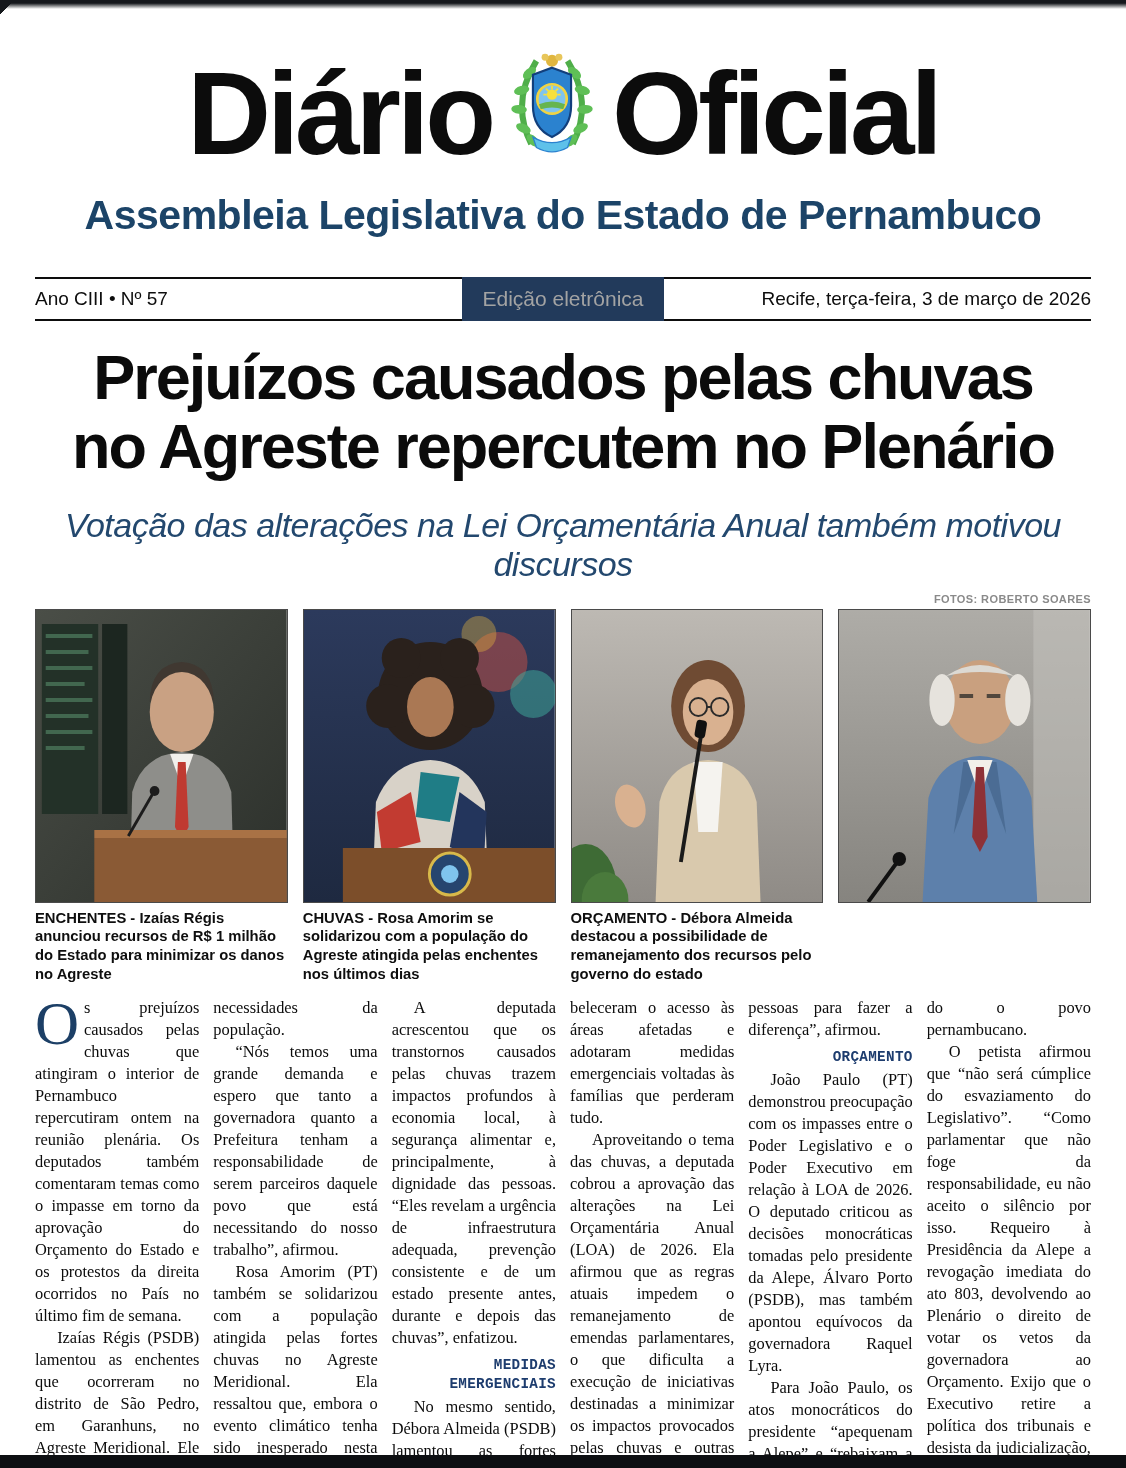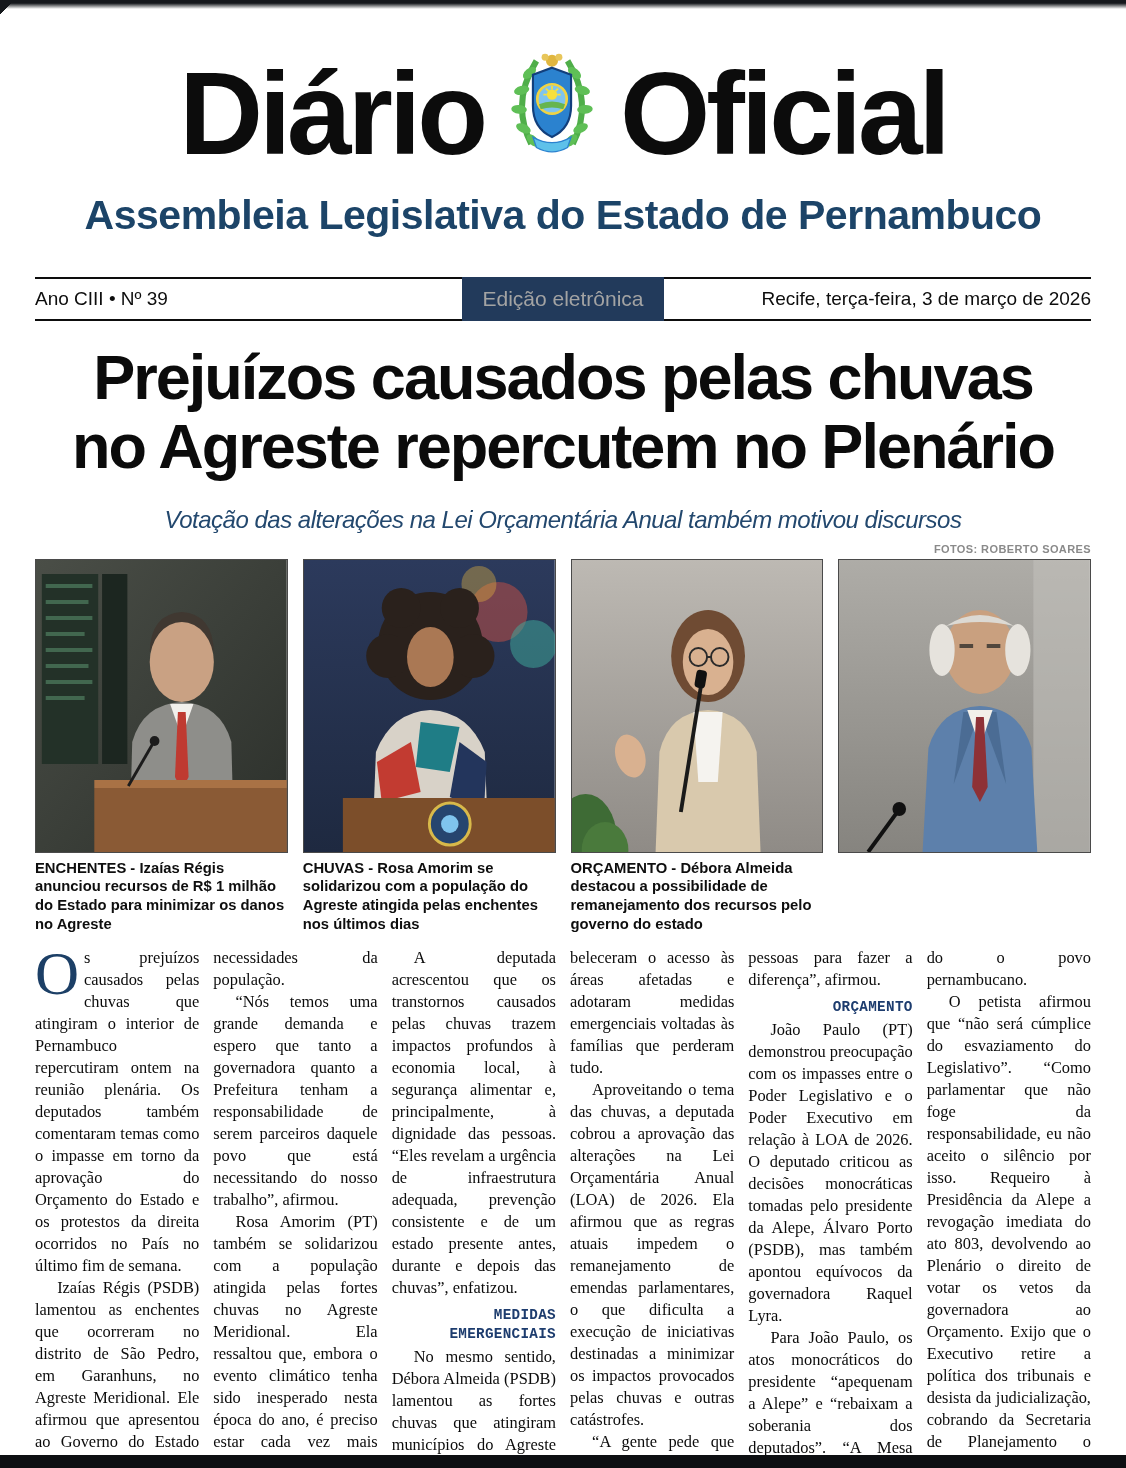--- a/index.html
+++ b/index.html
@@ -7,40 +7,40 @@
         font-family:"Liberation Sans",sans-serif;color:#111;}
   .top-edge{position:absolute;top:0;left:0;width:100%;height:9px;
             background:linear-gradient(#15181c 35%,rgba(255,255,255,0));}
   .corner-nick{position:absolute;top:0;left:0;width:16px;height:16px;
             background:linear-gradient(135deg,#15181c 45%,rgba(255,255,255,0) 46%);}
   .bottom-edge{position:absolute;bottom:0;left:0;width:100%;height:13px;background:#0d0f12;}
   .content{padding:0 35px;}
 
   
   .masthead{margin-top:46px;text-align:center;}
-  .masthead-title{display:flex;align-items:center;justify-content:center;gap:14px;
+  .masthead-title{display:flex;align-items:center;justify-content:center;gap:6px;
      font-weight:700;font-size:116px;line-height:1;letter-spacing:-4px;color:#0c0c0c;}
   .emblem{flex:0 0 auto;margin:0 2px;}
   .masthead-subtitle{margin-top:10px;font-weight:700;font-size:41px;letter-spacing:-0.5px;
      color:#1c4468;white-space:nowrap;}
 
   
   .info-bar{margin-top:38px;border-top:2px solid #0d0d0d;border-bottom:2px solid #0d0d0d;
      display:flex;align-items:center;height:40px;}
   .info-left,.info-right{flex:1;font-size:19px;color:#0d0d0d;}
   .info-left{text-align:left;}
   .info-right{text-align:right;}
   .info-badge{background:#223a5b;color:#a3a3a3;font-weight:400;font-size:21px;
      padding:10px 20px;position:relative;top:0;}
 
   
   .headline{margin-top:22px;text-align:center;font-weight:700;color:#0b0b0b;
      font-size:63px;line-height:1.1;letter-spacing:-2px;}
   .subheadline{margin-top:24px;text-align:center;font-style:italic;color:#23486e;
-     font-size:24px;letter-spacing:-0.5px;}
+     font-size:34px;letter-spacing:-0.5px;}
   .photo-credit{margin-top:9px;text-align:right;font-weight:700;font-size:11px;
      color:#8a8a8a;letter-spacing:0.4px;}
 
   
   .photo-row{margin-top:4px;display:flex;gap:15px;}
   .photo-col{flex:1;min-width:0;}
   .photo{height:292px;border:1px solid #4a4a4a;overflow:hidden;}
   .photo svg{display:block;width:100%;height:100%;}
   .caption{margin-top:6px;font-weight:700;font-size:14.8px;line-height:1.26;color:#0e0e0e;}
 
@@ -99,21 +99,21 @@
             <path d="M45 64 Q60 58 75 64 L73 70 Q60 66 47 70 Z" fill="#66b54e"></path>
             <path d="M38 102 Q60 115 82 102 L78 114 Q60 124 42 114 Z" fill="#5ec1ea" stroke="#2b82cf" stroke-width="1.5"></path>
           </svg>
         </span>
         <span>Oficial</span>
       </div>
       <div class="masthead-subtitle">Assembleia Legislativa do Estado de Pernambuco</div>
     </header>
 
     <div class="info-bar">
-      <span class="info-left">Ano CIII • Nº 39</span>
+      <span class="info-left">Ano CIII • Nº 57</span>
       <span class="info-badge">Edição eletrônica</span>
       <span class="info-right">Recife, terça-feira, 3 de março de 2026</span>
     </div>
 
     <h1 class="headline" style="margin:22px 0 0;">
       <span style="display:block">Prejuízos causados pelas chuvas</span>
       <span style="display:block">no Agreste repercutem no Plenário</span>
     </h1>
     <div class="subheadline">Votação das alterações na Lei Orçamentária Anual também motivou discursos</div>
     <div class="photo-credit">FOTOS: ROBERTO SOARES</div>

